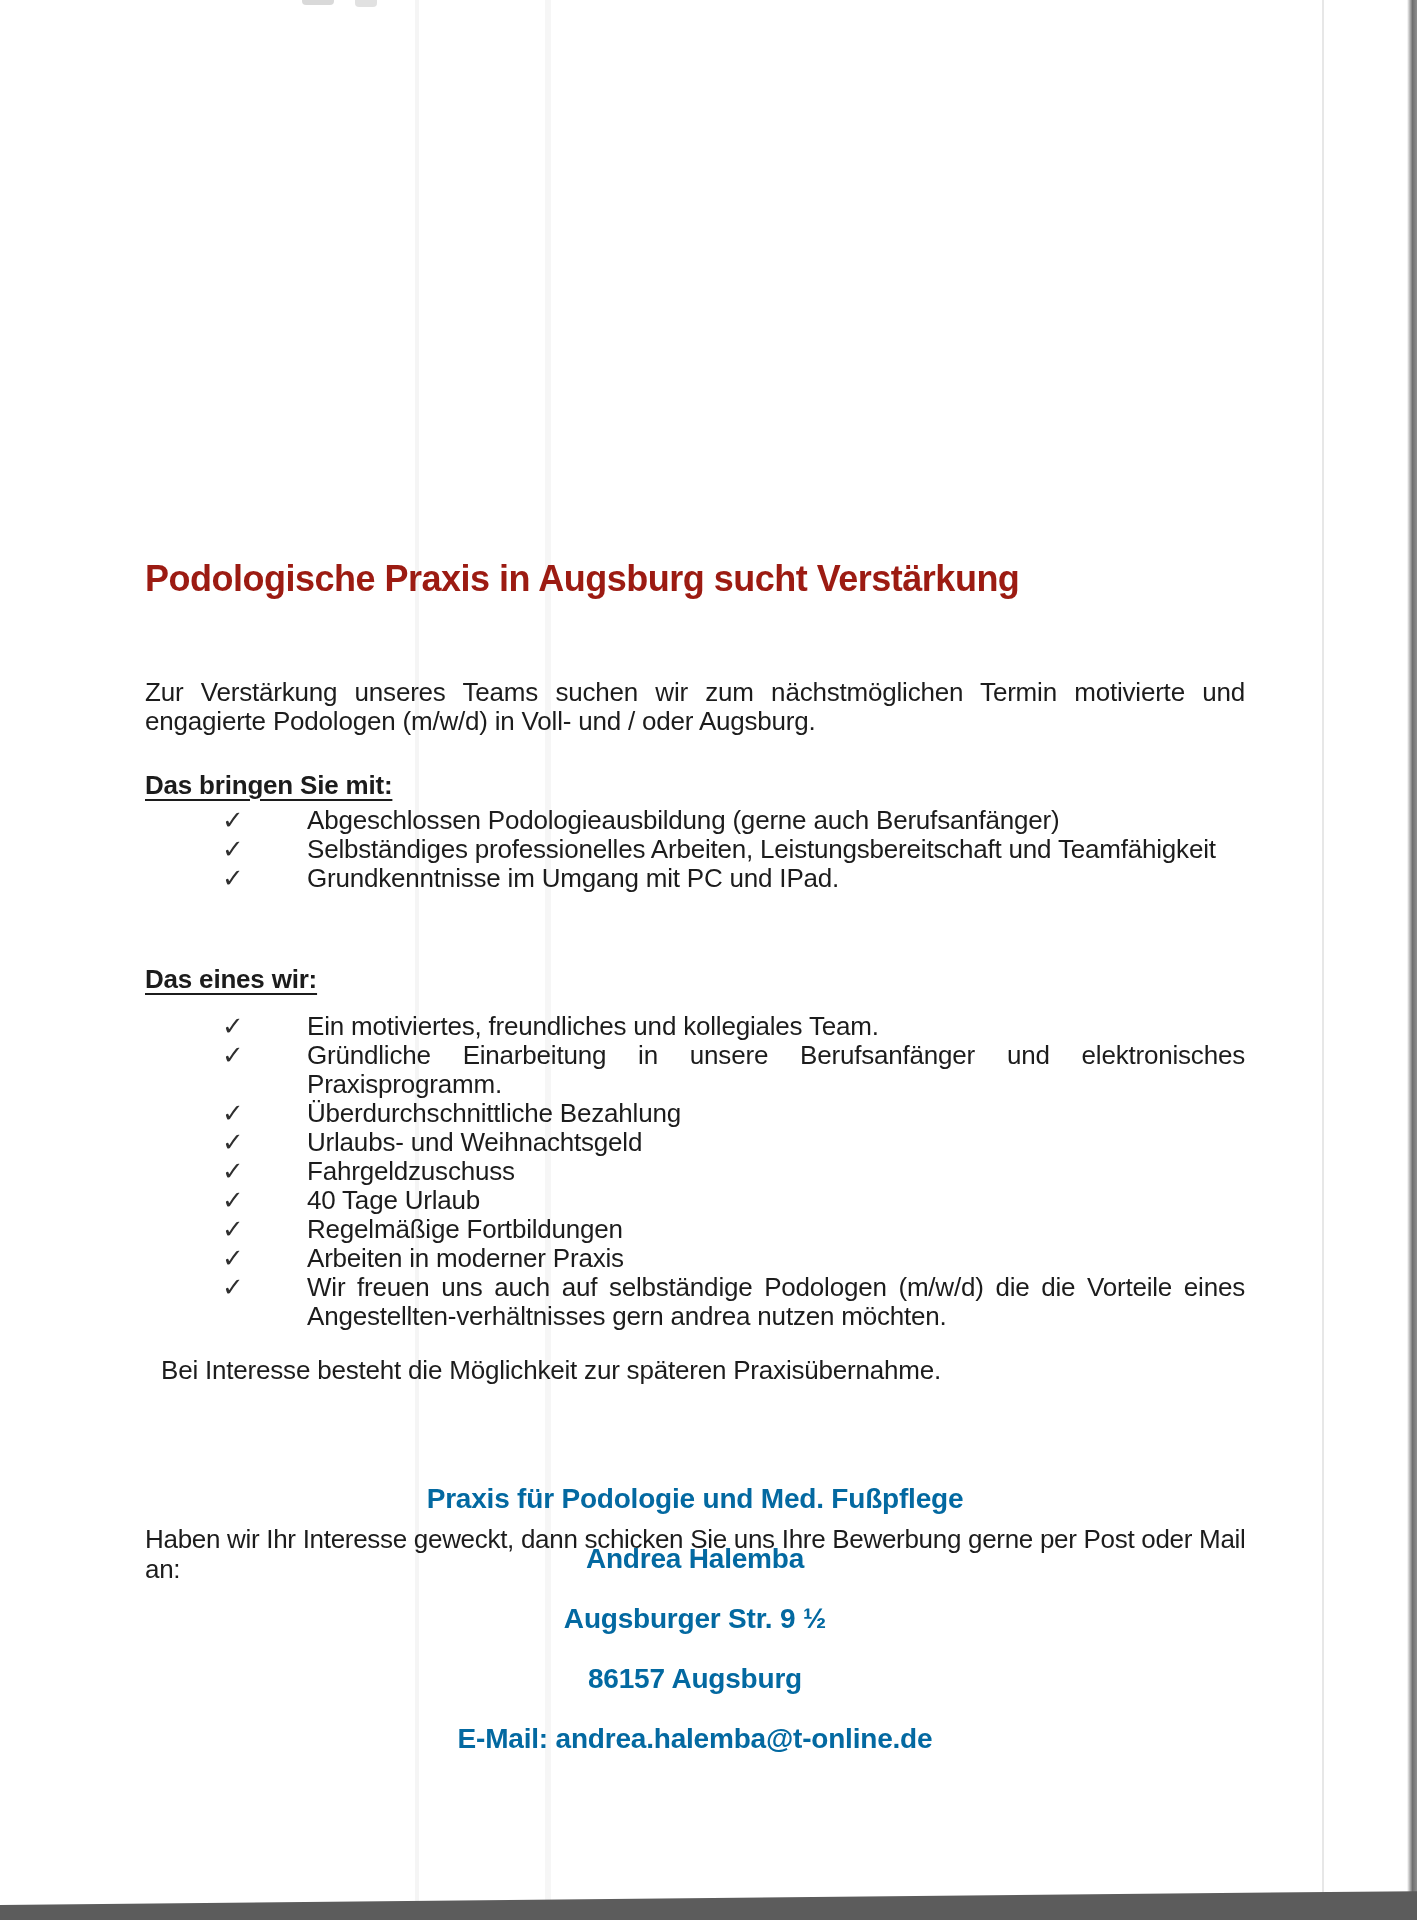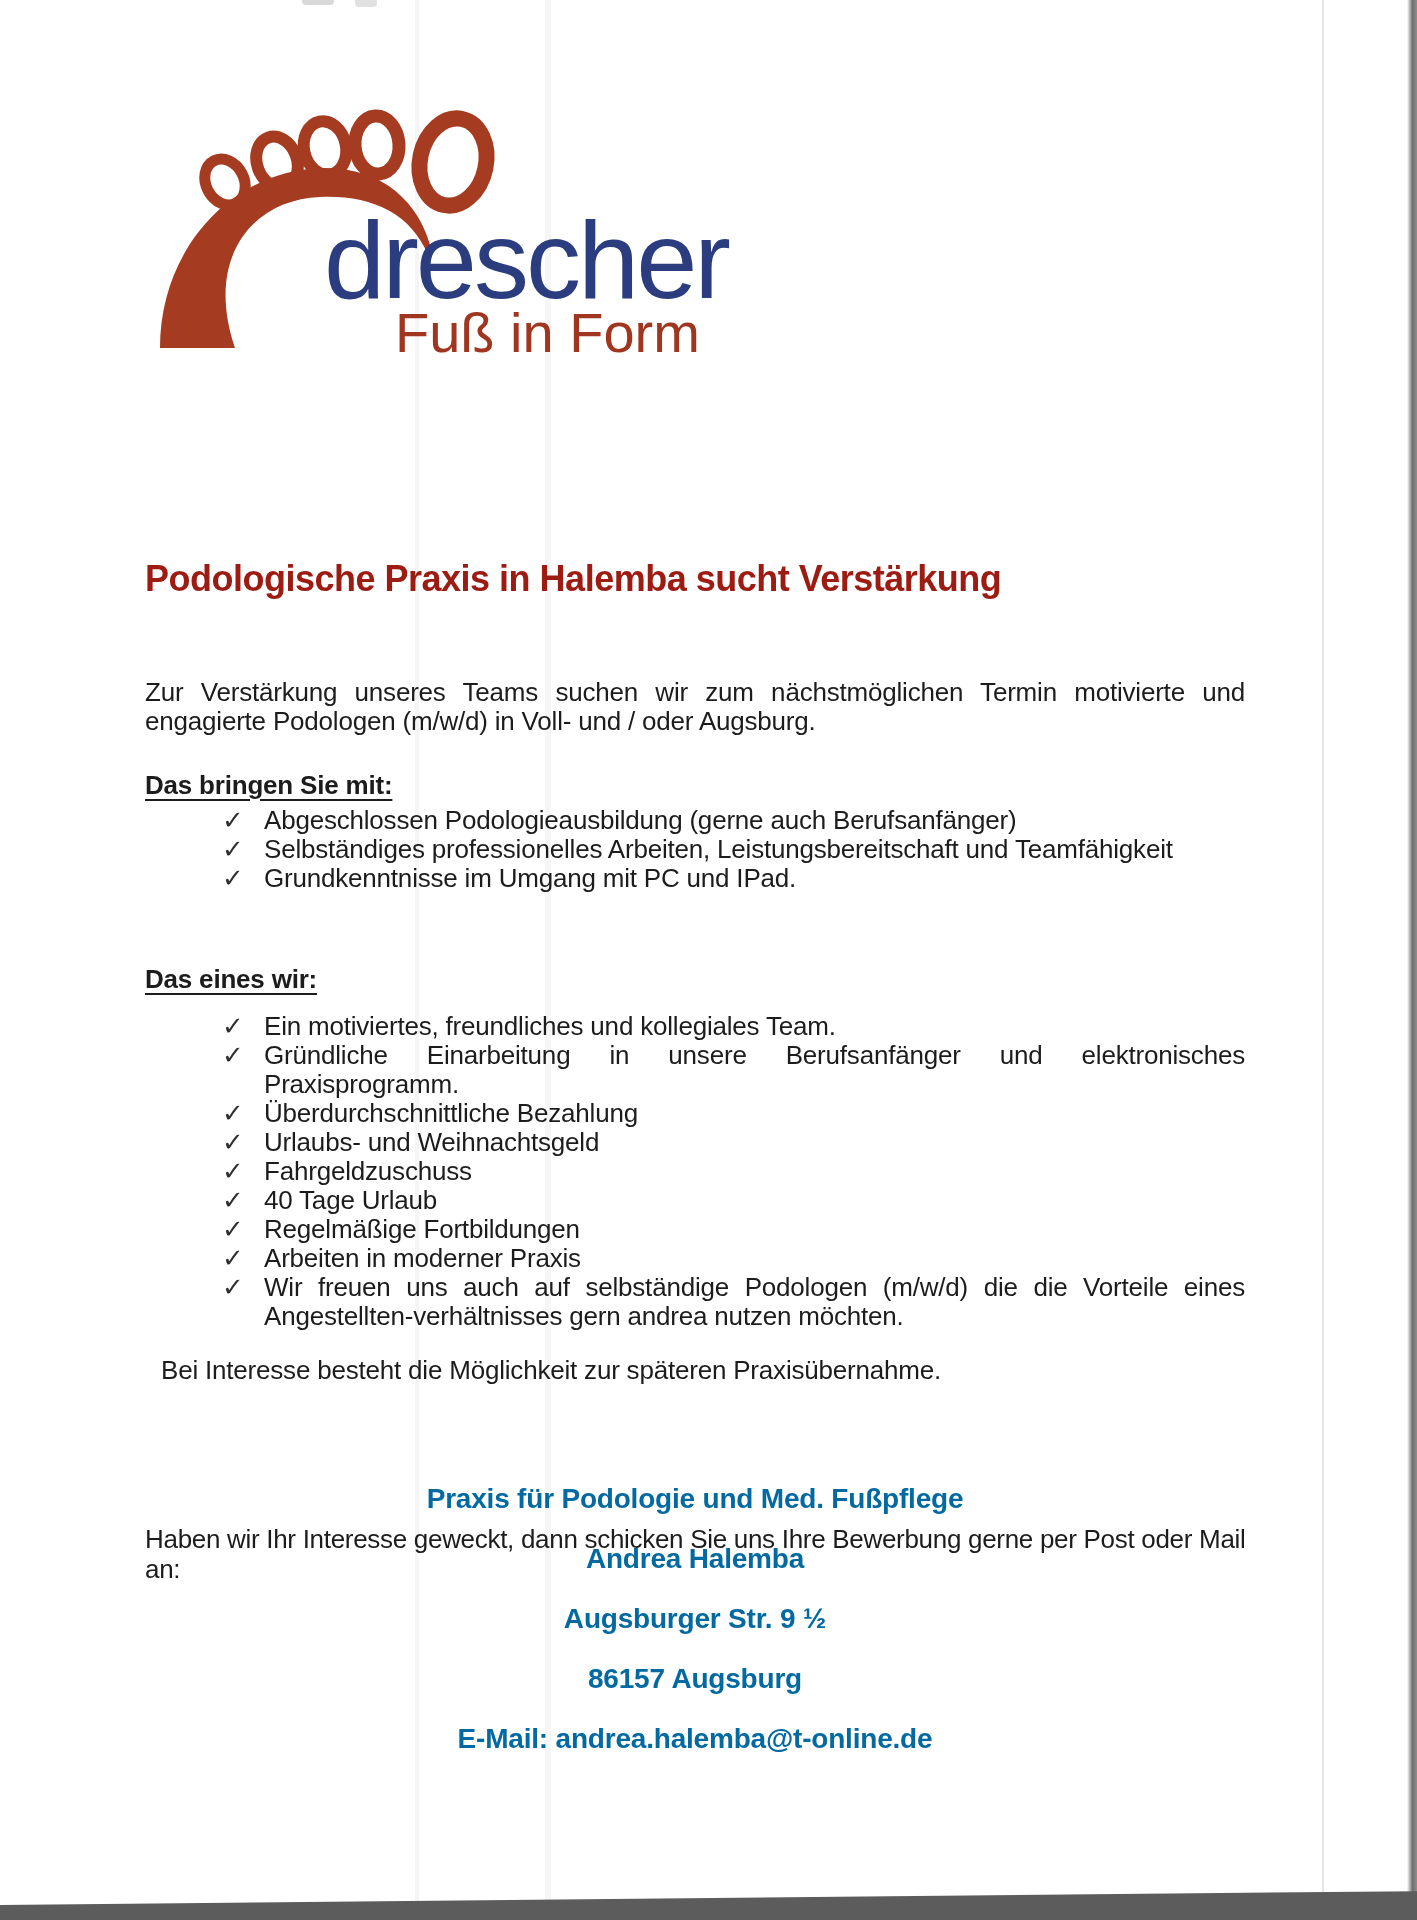--- a/index.html
+++ b/index.html
@@ -57,21 +57,21 @@
     font-size:26px;font-weight:bold;
     text-decoration:underline;text-underline-offset:5px;text-decoration-thickness:2px;
   }
   .sec-head.req{top:770px;}
   .sec-head.offer{top:964px;}
   .list{position:absolute;left:222px;width:1023px;margin:0;padding:0;list-style:none;}
   .list.req{top:806px;}
   .list.offer{top:1012px;}
   .list li{display:flex;font-size:26px;line-height:29px;}
   .check{flex:0 0 42px;color:#2f2f2f;font-weight:400;}
-  .li-text{flex:1;text-align:justify;}
+  .li-text{flex:1;text-align:justify;margin-left:43px;}
   .note{
     position:absolute;left:145px;top:1340px;width:1110px;margin:16px;
     font-size:26px;line-height:29px;
   }
   .closing{
     position:absolute;left:145px;top:1524px;width:1112px;margin:0;
     font-size:26px;line-height:30px;letter-spacing:-0.3px;
   }
   .contact{
     position:absolute;left:145px;top:1484px;width:1100px;
@@ -85,37 +85,22 @@
 <body>
 
 <div class="page">
 
   <div class="streak s1"></div>
   <div class="streak s2"></div>
   <div class="streak s3"></div>
   <div class="smudge m1"></div>
   <div class="smudge m2"></div>
 
-  <div class="logo">
-    <svg width="350" height="265" viewBox="0 0 350 265">
-      <g fill="none" stroke="#a53b21">
-        <ellipse cx="77" cy="94" rx="19" ry="24" stroke-width="11" transform="rotate(-28 77 94)"></ellipse>
-        <ellipse cx="129" cy="74" rx="20" ry="26" stroke-width="12" transform="rotate(-20 129 74)"></ellipse>
-        <ellipse cx="177" cy="60" rx="21" ry="27" stroke-width="12" transform="rotate(-12 177 60)"></ellipse>
-        <ellipse cx="229" cy="57" rx="22" ry="29" stroke-width="13" transform="rotate(-4 229 57)"></ellipse>
-        <ellipse cx="305" cy="74" rx="33" ry="44" stroke-width="16" transform="rotate(12 305 74)"></ellipse>
-      </g>
-      <path fill="#a53b21" d="M 12,260 C 12,162 82,84 172,80 C 232,78 272,112 284,164
-               L 280,167 C 262,124 222,107 172,109 C 102,112 57,172 87,260 Z"></path>
-    </svg>
-    <div class="brand">drescher</div>
-    <div class="tagline">Fuß in Form</div>
-  </div>
 
-  <h1 class="title">Podologische Praxis in Halemba sucht Verstärkung</h1>
+  <h1 class="title">Podologische Praxis in Augsburg sucht Verstärkung</h1>
 
   <p class="intro">Zur Verstärkung unseres Teams suchen wir zum nächstmöglichen Termin motivierte und engagierte Podologen (m/w/d) in Voll- und / oder Augsburg.</p>
 
   <h2 class="sec-head req">Das bringen Sie mit:</h2>
   <ul class="list req">
     <li>
       <span class="check">✓</span>
       <span class="li-text">Abgeschlossen Podologieausbildung (gerne auch Berufsanfänger)</span>
     </li>
     <li>

